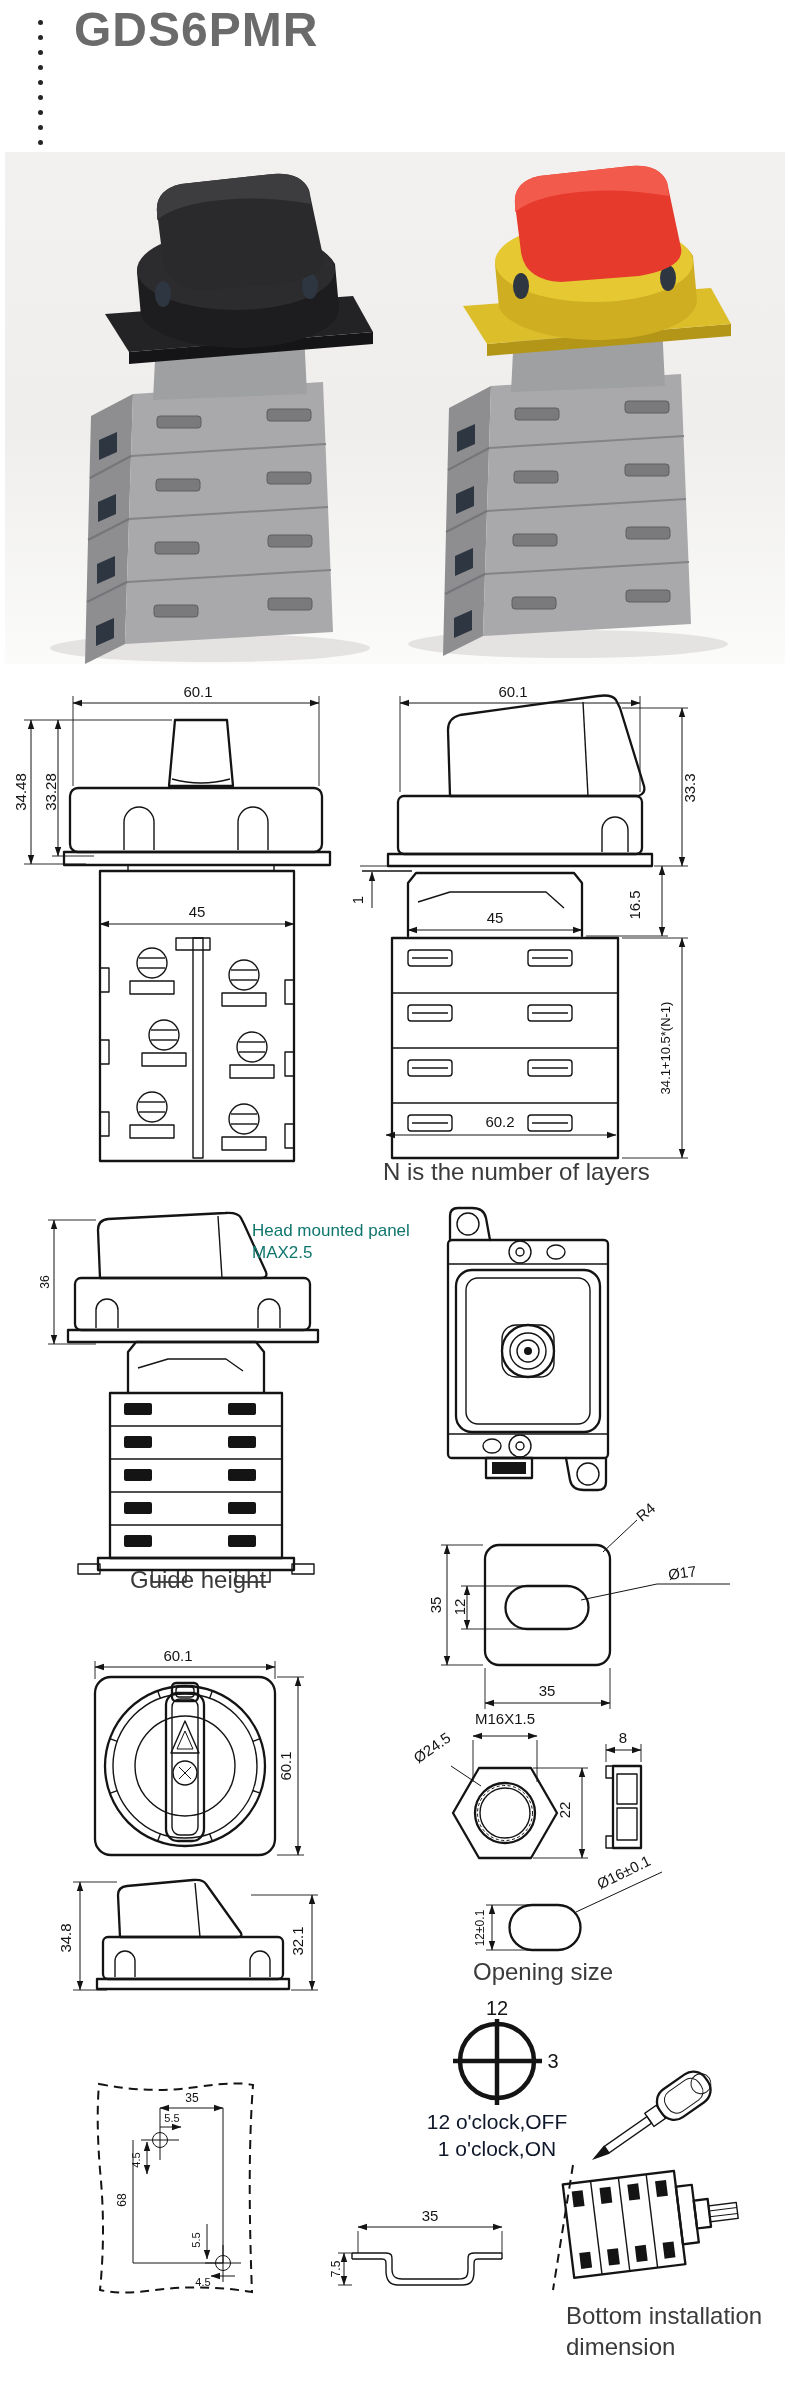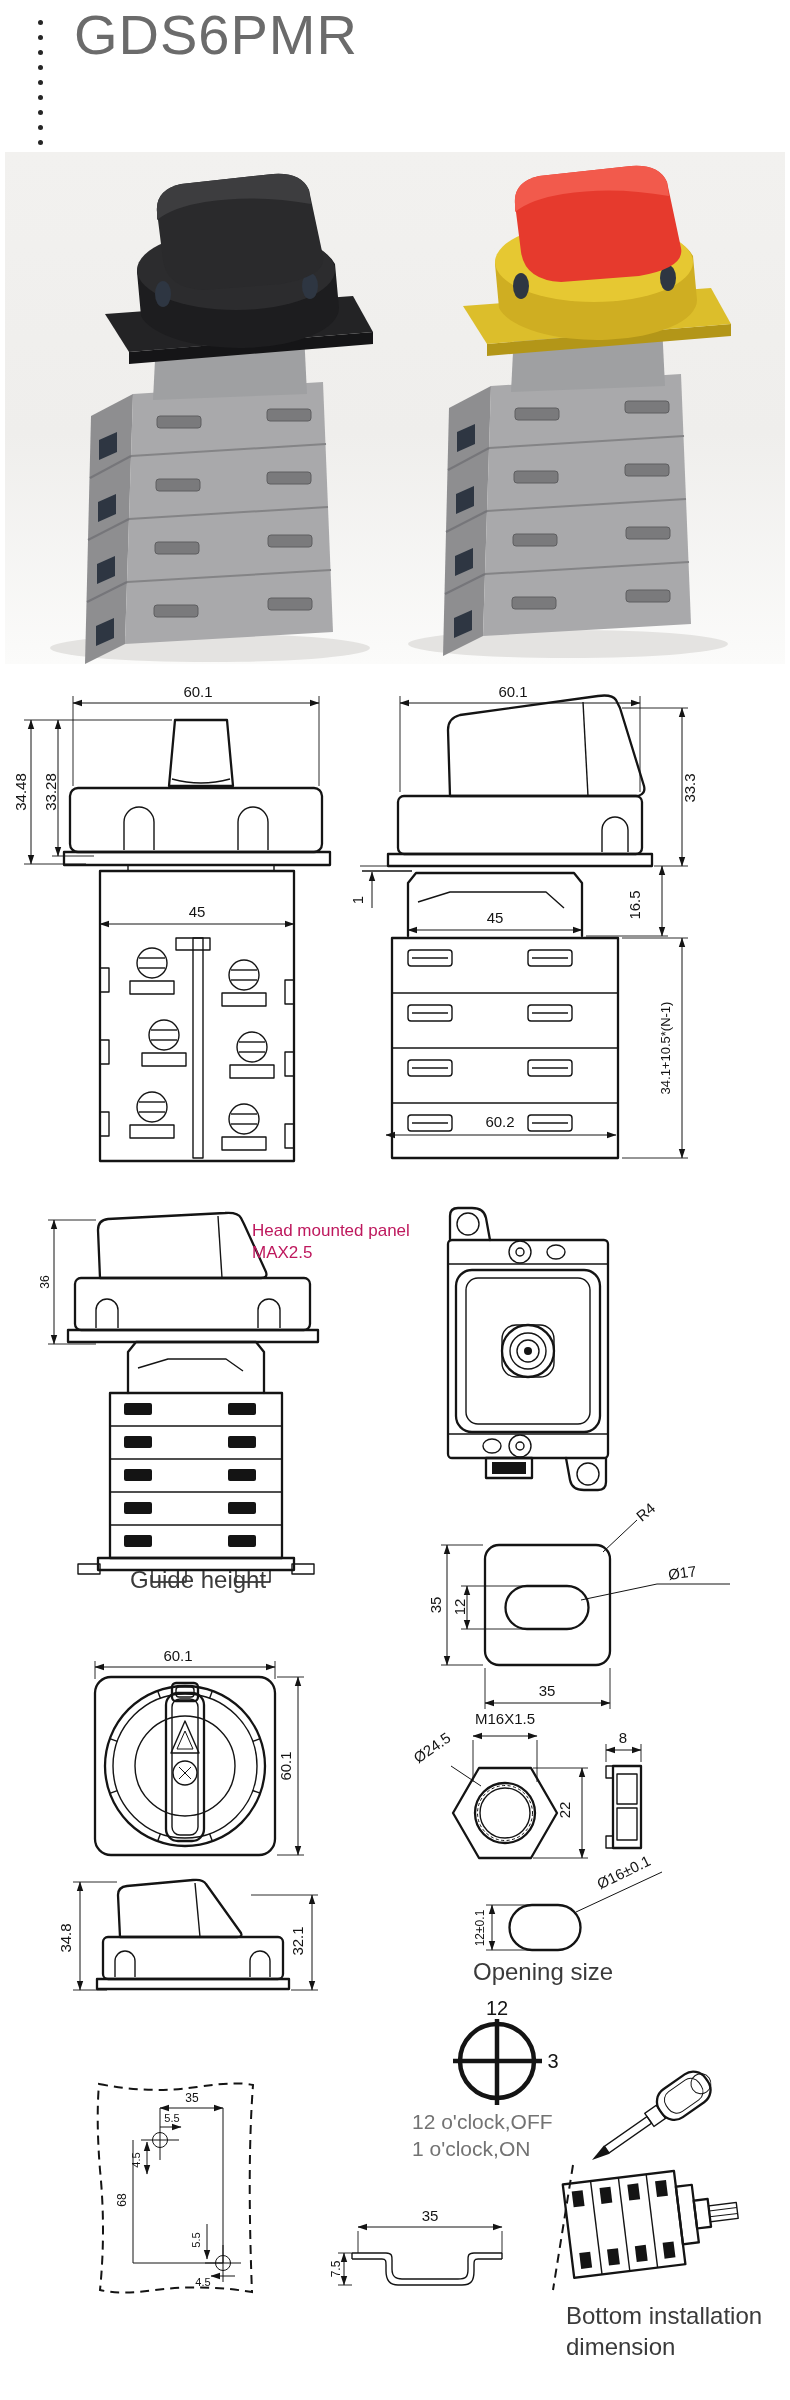--- a/index.html
+++ b/index.html
@@ -1,40 +1,40 @@
 <!DOCTYPE html>
 <html><head>
 <meta charset="utf-8">
 <style>
   html,body{margin:0;padding:0;background:#ffffff;}
   .page{position:relative;width:790px;height:2400px;background:#ffffff;
         font-family:"Liberation Sans",sans-serif;overflow:hidden;}
-  .title{position:absolute;left:74px;top:2px;font-size:56px;font-weight:normal;
+  .title{position:absolute;left:74px;top:2px;font-size:48px;font-weight:bold;
          color:#6b6b6b;letter-spacing:1px;}
   .dots{position:absolute;left:38px;top:20px;display:flex;flex-direction:column;gap:10px;}
   .dots i{width:5px;height:5px;border-radius:50%;background:#262626;display:block;}
   .photo{position:absolute;left:5px;top:152px;width:780px;height:512px;
          background:linear-gradient(180deg,#f2f1ef 0%,#efeeec 55%,#fbfbfa 100%);}
   .fig{position:absolute;}
   .dl{stroke:#141414;stroke-width:1;fill:none;}
   .xl{stroke:#141414;stroke-width:0.9;fill:none;}
   .ol{stroke:#141414;stroke-width:2.3;fill:none;stroke-linejoin:round;stroke-linecap:round;}
   .tl{stroke:#141414;stroke-width:1.4;fill:none;stroke-linejoin:round;}
   .t1{stroke:#141414;stroke-width:1;fill:none;}
   .dsh{stroke:#141414;stroke-width:2;fill:none;stroke-dasharray:9 6;}
   .dt{font-family:"Liberation Sans",sans-serif;font-size:15px;fill:#141414;}
   .dtB{font-size:12px;}
   .dtC{font-size:11px;}
   .dtF{font-size:13px;}
   .dtL{font-size:20px;}
   .blk{fill:#141414;stroke:none;}
   .cap{position:absolute;font-size:24px;color:#3a3a3a;line-height:31px;white-space:nowrap;}
-  .note{position:absolute;font-size:17px;color:#be185d;line-height:22px;white-space:nowrap;}
-  .clocktxt{position:absolute;font-size:21px;color:#737373;line-height:27px;
-            width:170px;white-space:nowrap;}
+  .note{position:absolute;font-size:17px;color:#0f766e;line-height:22px;white-space:nowrap;}
+  .clocktxt{position:absolute;font-size:21px;color:#0f172a;line-height:27px;
+            width:170px;text-align:center;white-space:nowrap;}
   
   .bodyL{fill:#8e8e90;} .bodyF{fill:#a9a9ab;} .neckF{fill:#9fa0a2;} .neckT{fill:#b8b8ba;}
   .slot{fill:#7a7a7c;stroke:#5e5e60;stroke-width:1;}
   .hole{fill:#2e3642;}
   .sw-black .knobM{fill:#2a2a2c;} .sw-black .knobT{fill:#3d3d3f;}
   .sw-black .colS{fill:#1d1d1f;} .sw-black .colT{fill:#2c2c2e;}
   .sw-black .flgM{fill:#232325;} .sw-black .flgE{fill:#151517;}
   .sw-red .knobM{fill:#e63a2d;} .sw-red .knobT{fill:#f25a4c;}
   .sw-red .colS{fill:#cfae22;} .sw-red .colT{fill:#e6c832;}
   .sw-red .flgM{fill:#dcbe2b;} .sw-red .flgE{fill:#b39618;}
@@ -259,20 +259,21 @@
       <line x1="62" y1="455" x2="98" y2="455"></line>
         <line x1="182" y1="455" x2="218" y2="455"></line>
     </g>
     <line class="dl" x1="332" y1="270" x2="332" y2="490" marker-start="url(#arw)" marker-end="url(#arw)"></line>
     <text class="dt dtF" x="320" y="380" transform="rotate(-90 320 380)" text-anchor="middle">34.1+10.5*(N-1)</text>
     <line class="xl" x1="272" y1="270" x2="338" y2="270"></line>
       <line class="xl" x1="272" y1="490" x2="338" y2="490"></line>
     <line class="dl" x1="36" y1="467" x2="266" y2="467" marker-start="url(#arw)" marker-end="url(#arw)"></line>
     <text class="dt" x="150" y="459" text-anchor="middle">60.2</text>
   </svg>
+  <div class="cap" style="left:383px;top:1156px">N is the number of layers</div>
 
   <svg class="fig" style="left:40px;top:1210px" width="300" height="390" viewBox="0 0 300 390">
     <line class="dl" x1="14" y1="10" x2="14" y2="134" marker-start="url(#arw)" marker-end="url(#arw)"></line>
     <text class="dt dtB" x="9" y="72" transform="rotate(-90 9 72)" text-anchor="middle">36</text>
     <line class="xl" x1="8" y1="10" x2="56" y2="10"></line>
       <line class="xl" x1="8" y1="134" x2="56" y2="134"></line>
     <path class="ol" d="M60,68 L58,20 Q58,10 68,9 L185,3 Q198,2 201,8 L204,14 L226,62 Q228,68 221,68 Z"></path>
     <line class="tl" x1="178" y1="6" x2="182" y2="68"></line>
     <rect class="ol" x="35" y="68" width="235" height="52" rx="6"></rect>
     <path class="tl" d="M56,118 v-18 a11,11 0 0 1 22,0 v18"></path>

